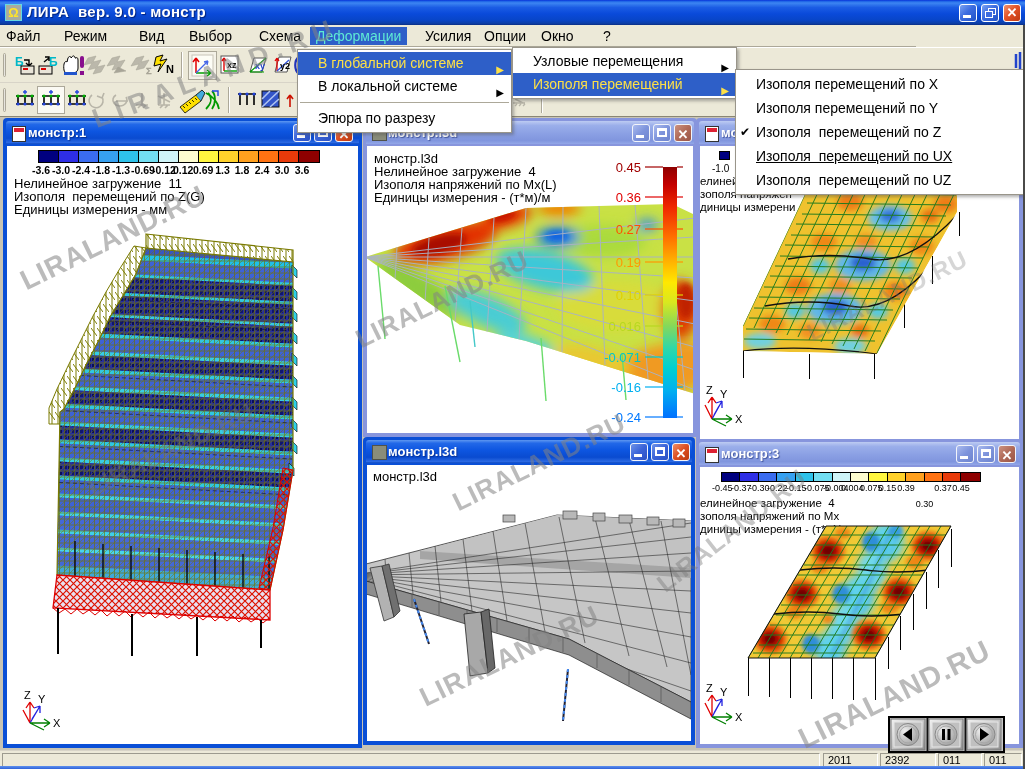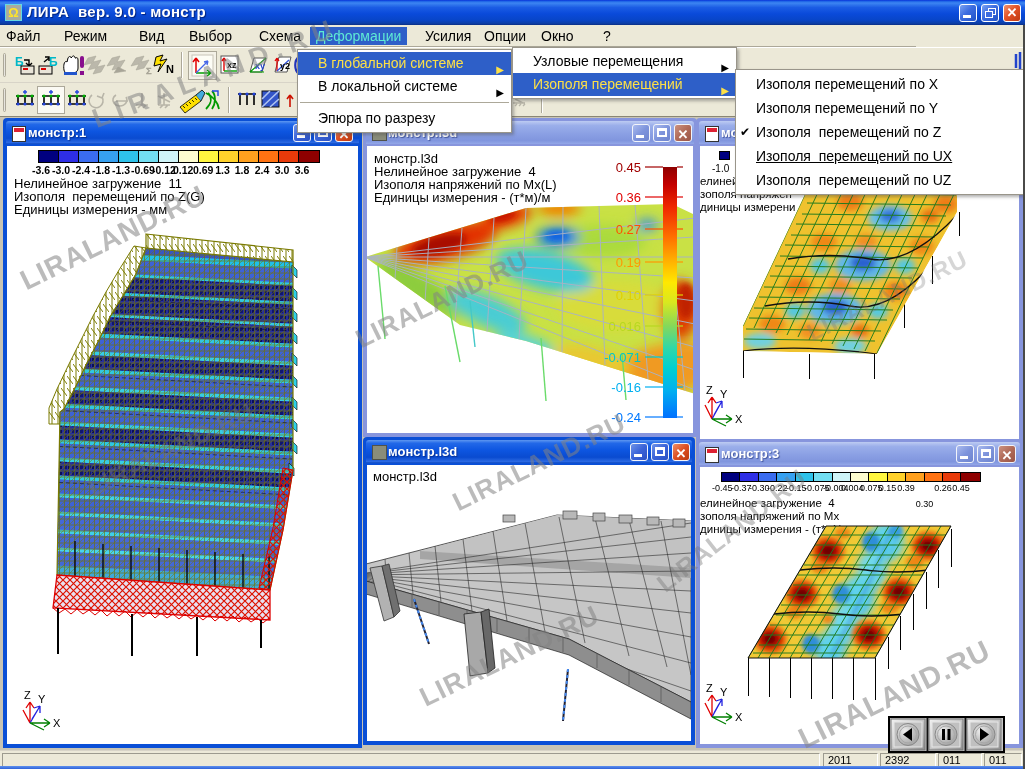--- a/index.html
+++ b/index.html
@@ -754,21 +754,21 @@
         <div style="width:18px;">-0.30</div>
         <div style="width:19px;">-0.22</div>
         <div style="width:18px;">-0.15</div>
         <div style="width:19px;">-0.075</div>
         <div style="width:18px;">-0.004</div>
         <div style="width:19px;">0.004</div>
         <div style="width:18px;">0.075</div>
         <div style="width:19px;">0.15</div>
         <div style="width:18px;">0.39</div>
         <div style="width:19px;margin-top:16px;">0.30</div>
-        <div style="width:18px;">0.26</div>
+        <div style="width:18px;">0.37</div>
         <div style="width:18px;">0.45</div>
     </div>
     <div class="ctx" style="left:0px;top:30px;font-size:11.5px;">елинейное загружение&nbsp; 4
 зополя напряжений по Мх
 диницы измерения - (т*м)/м</div>
     <svg width="317" height="276" style="position:absolute;left:0;top:0;">
       <defs>
         <filter id="bl2" x="-60%" y="-60%" width="220%" height="220%">
             <feGaussianBlur stdDeviation="2.2"></feGaussianBlur>
           </filter>

